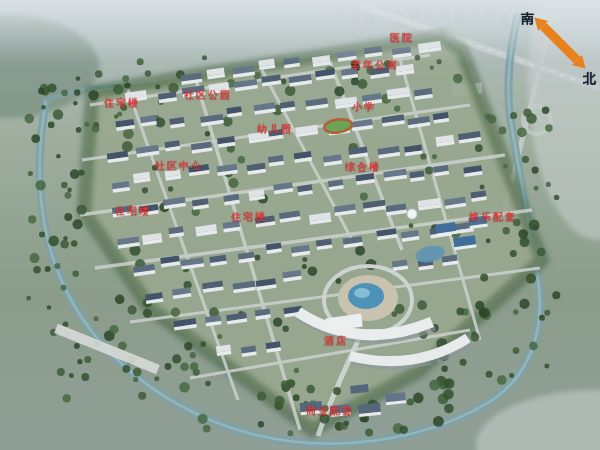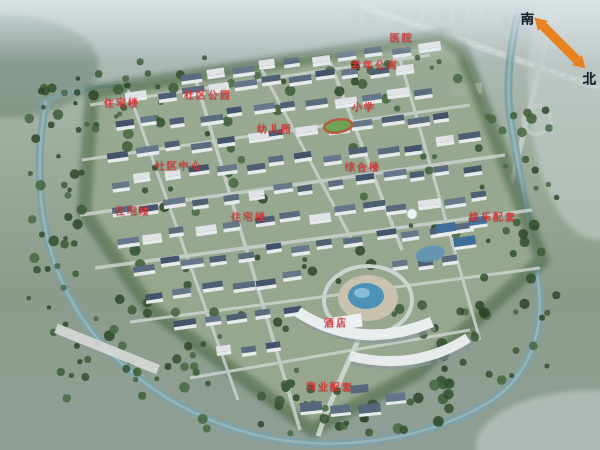--- a/index.html
+++ b/index.html
@@ -885,16 +885,16 @@
       <div class="mlabel" style="left: 351px; top: 58px;">老年公寓</div>
       <div class="mlabel" style="left: 104px; top: 96px;">住宅楼</div>
       <div class="mlabel" style="left: 184px; top: 88px;">社区公园</div>
       <div class="mlabel" style="left: 257px; top: 122px;">幼儿园</div>
       <div class="mlabel" style="left: 352px; top: 100px;">小学</div>
       <div class="mlabel" style="left: 155px; top: 159px;">社区中心</div>
       <div class="mlabel" style="left: 345px; top: 160px;">综合楼</div>
       <div class="mlabel" style="left: 115px; top: 204px;">住宅楼</div>
       <div class="mlabel" style="left: 231px; top: 210px;">住宅楼</div>
       <div class="mlabel" style="left: 450px; top: 210px; margin-left: 19px;">娱乐配套</div>
-      <div class="mlabel" style="left: 324px; top: 316px;">酒店</div>
-      <div class="mlabel" style="left: 306px; top: 380px;">商业配套</div>
+      <div class="mlabel" style="left: 324px; top: 334px;">酒店</div>
+      <div class="mlabel" style="left: 306px; top: 404px;">商业配套</div>
     </div>
 </div>
 
 </body></html>

